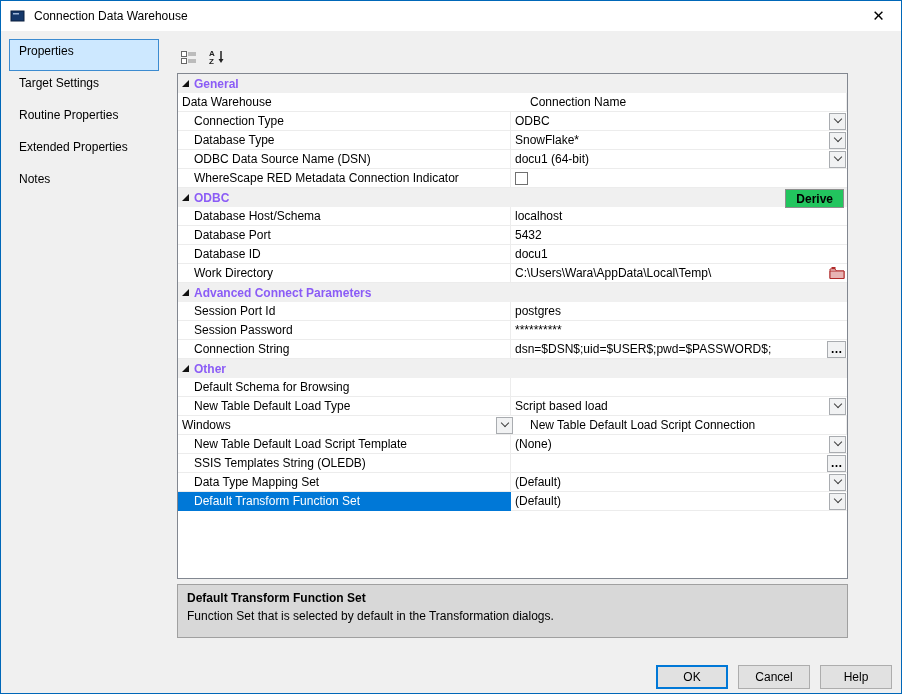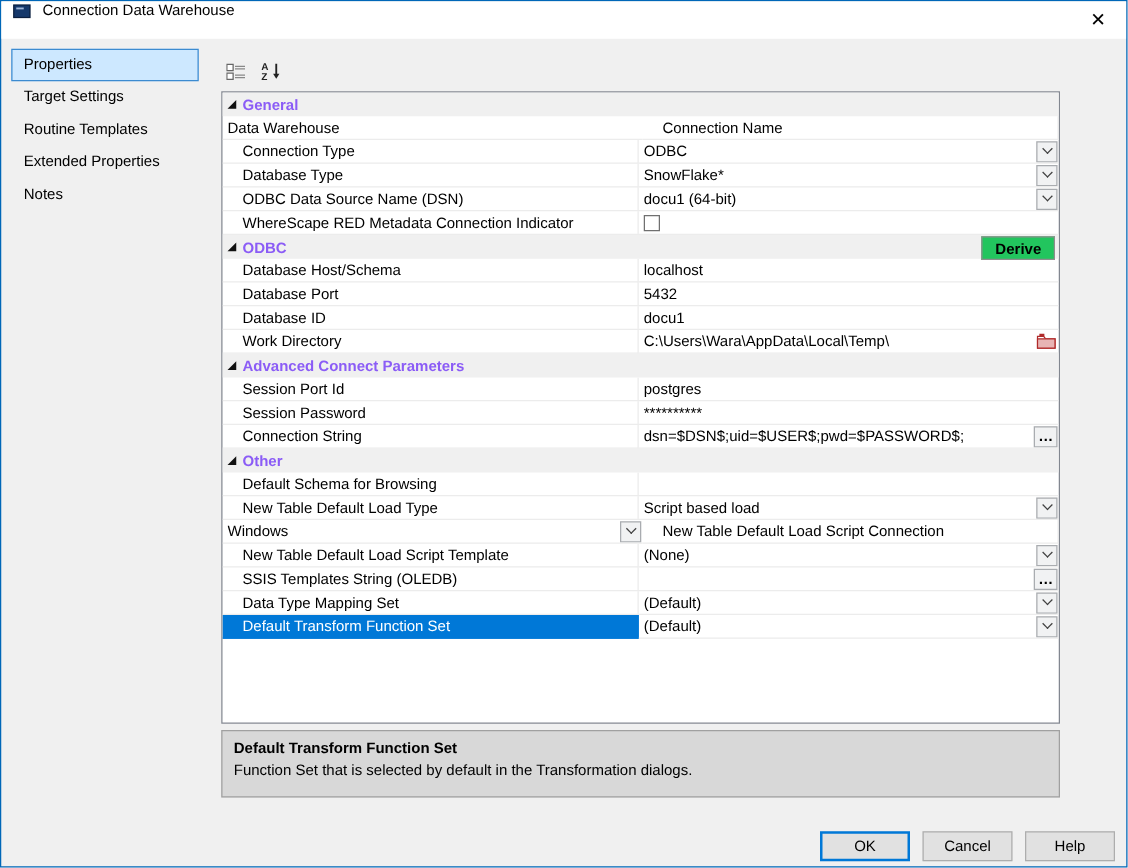--- a/index.html
+++ b/index.html
@@ -1,27 +1,27 @@
 <!DOCTYPE html>
 <html><head>
 <meta charset="utf-8">
 <style>
   * { box-sizing: border-box; margin: 0; padding: 0; }
   html, body { width: 902px; height: 694px; }
   body { font-family: "Liberation Sans", "DejaVu Sans", sans-serif; font-size: 12px; color: #000; background: #fff; }
 
   .dialog { position: relative; width: 902px; height: 694px; background: #f0f0f0; border: 1px solid #0067b8; overflow: hidden; }
 
-  .titlebar { position: absolute; top: 0; left: 0; right: 0; height: 30px; background: #fff; display: flex; }
+  .titlebar { position: absolute; top: 0; left: 0; right: 0; height: 30px; background: #fff; display: flex; align-items: center; }
   .app-icon { margin-left: 9px; width: 16px; height: 16px; flex: 0 0 auto; }
   .title-text { margin-left: 8px; font-size: 12px; }
   .close-btn { margin-left: auto; width: 45px; height: 100%; display: flex; align-items: center; justify-content: center; font-size: 15px; cursor: default; }
 
   .sidebar { position: absolute; left: 8px; top: 38px; width: 150px; }
-  .sb-item { height: 26px; line-height: 23px; padding-left: 9px; border: 1px solid transparent; }
+  .sb-item { height: 32px; line-height: 23px; padding-left: 9px; border: 1px solid transparent; }
   .sb-item.selected { background: #cde8ff; border-color: #3c8bd0; }
 
   .toolbar { position: absolute; left: 176px; top: 44px; display: flex; gap: 4px; }
   .tool-btn { width: 24px; height: 24px; display: flex; align-items: center; justify-content: center; background: transparent; border: 1px solid transparent; padding: 0; }
 
   .grid { position: absolute; left: 176px; top: 72px; width: 671px; height: 506px; background: #fff; border: 1px solid #828790; overflow: hidden; }
   .sec-row { position: relative; height: 19px; display: flex; align-items: center; background: #f0f0f0; padding-left: 4px; }
   .tri { width: 0; height: 0; border-bottom: 7px solid #111; border-left: 7px solid transparent; margin-right: 5px; flex: 0 0 auto; }
   .sec-title { font-weight: bold; color: #8b5cf6; }
   .derive { position: absolute; right: 3px; top: 1px; height: 19px; padding: 0 10px; font: inherit; font-weight: bold; background: #22c55e; border: 1px solid #8e8e8e; line-height: 14px; }
@@ -63,21 +63,21 @@
   </div>
 
   <div class="sidebar" id="sidebar">
       <div class="sb-item selected">
     <span class="sb-label">Properties</span>
   </div>
       <div class="sb-item">
     <span class="sb-label">Target Settings</span>
   </div>
       <div class="sb-item">
-    <span class="sb-label">Routine Templates</span>
+    <span class="sb-label">Routine Properties</span>
   </div>
       <div class="sb-item">
     <span class="sb-label">Extended Properties</span>
   </div>
       <div class="sb-item">
     <span class="sb-label">Notes</span>
   </div>
     </div>
 
   <div class="toolbar">

